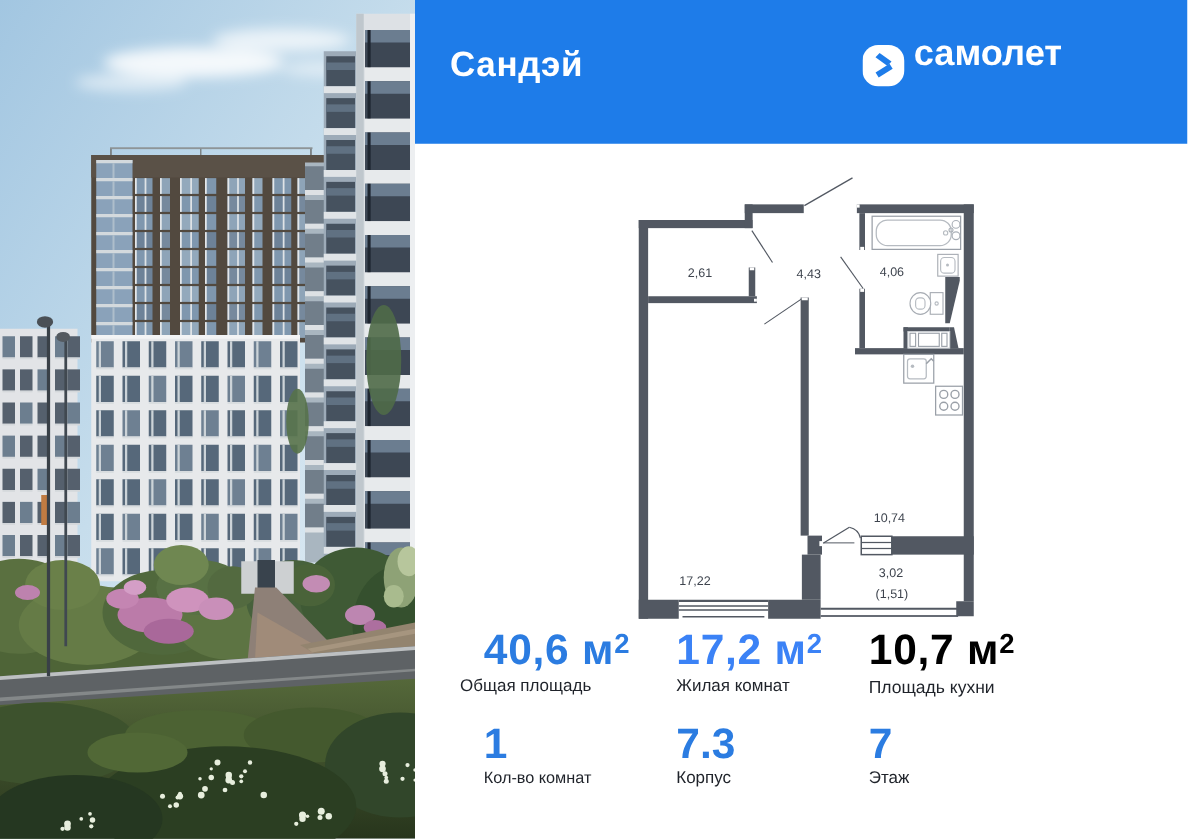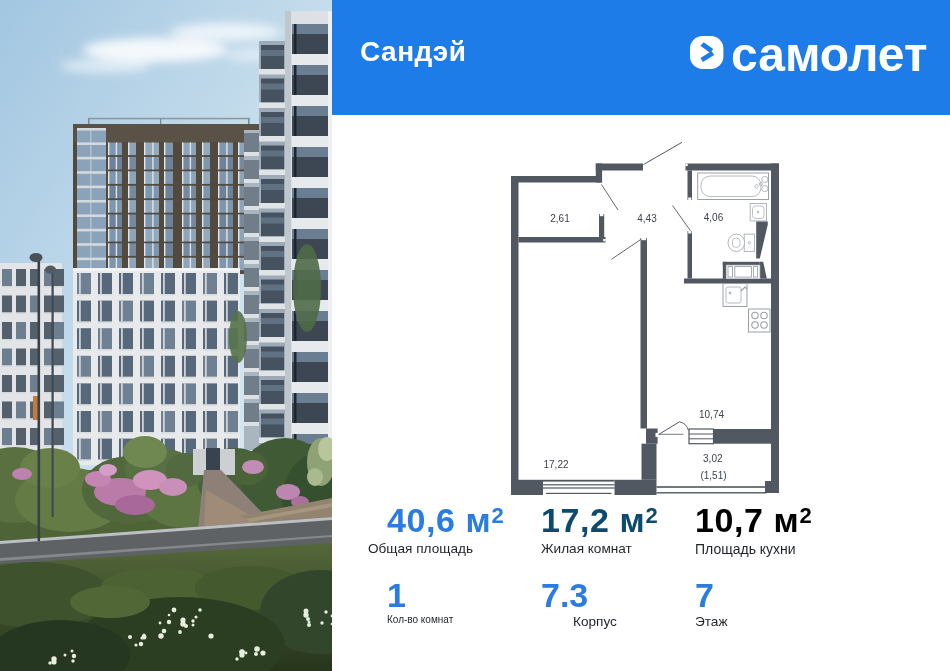--- a/index.html
+++ b/index.html
@@ -756,21 +756,21 @@
 <div class="abs" style="left:360px;top:36px;color:#fff;font-size:28px;font-weight:bold;letter-spacing:0.5px;">Сандэй</div>
 
 <svg class="abs" style="left:689.5px;top:36px" width="34" height="34" viewBox="0 0 34 34">
   <rect x="0" y="0" width="33.4" height="33" rx="12.5" fill="#ffffff"></rect>
   <g fill="#1e7ce9">
     <polygon points="13.7,6.3 23.2,13.1 20.0,16.7 10.4,9.8"></polygon>
     <polygon points="21.65,15.0 24.15,19.0 12.95,26.0 10.45,22.0"></polygon>
   </g>
 </svg>
 
-<div class="abs" style="left:731px;top:27px;color:#fff;font-size:48px;font-weight:bold;">самолет</div>
+<div class="abs" style="left:731px;top:27px;color:#fff;font-size:29px;font-weight:bold;">самолет</div>
 
 <svg class="abs" style="left:0;top:0" width="950" height="671" viewBox="0 0 950 671" font-family="Liberation Sans, sans-serif">
 <g id="plan">
 
   <g>
         <rect x="511" y="176" width="7.5" height="319" fill="#525862"></rect>
       </g>
 
   <g>
         <rect x="511" y="176" width="91" height="6.5" fill="#525862"></rect>
@@ -970,31 +970,31 @@
         <text x="712.8" y="461.5" font-size="10" fill="#3e444e" text-anchor="middle">3,02</text>
      <text x="713.5" y="478.5" font-size="10" fill="#3e444e" text-anchor="middle">(1,51)</text>
       </g>
 </g>
 </svg>
 
 <div class="abs" style="left:387px;top:501px;color:#2b7ce1;font-size:34px;font-weight:bold;letter-spacing:0.6px;">40,6 м<span style="font-size:22px;vertical-align:9px;">2</span></div>
 
 <div class="abs" style="left:368px;top:540.5px;color:#1f232a;font-size:13.6px;">Общая площадь</div>
 
-<div class="abs" style="left:541px;top:501px;color:#0c4a6e;font-size:34px;font-weight:bold;letter-spacing:0.6px;">17,2 м<span style="font-size:22px;vertical-align:9px;">2</span></div>
+<div class="abs" style="left:541px;top:501px;color:#3b82f6;font-size:34px;font-weight:bold;letter-spacing:0.6px;">17,2 м<span style="font-size:22px;vertical-align:9px;">2</span></div>
 
 <div class="abs" style="left:541px;top:540.5px;color:#1f232a;font-size:13.6px;">Жилая комнат</div>
 
 <div class="abs" style="left:695px;top:501px;color:#000000;font-size:34px;font-weight:bold;letter-spacing:0.6px;">10,7 м<span style="font-size:22px;vertical-align:9px;">2</span></div>
 
 <div class="abs" style="left:695px;top:540.5px;color:#1f232a;font-size:14px;">Площадь кухни</div>
 
 <div class="abs" style="left:387px;top:576px;color:#2b7ce1;font-size:34px;font-weight:bold;">1</div>
 
-<div class="abs" style="left:387px;top:614px;color:#1f232a;font-size:10px;">Кол-во комнат</div>
+<div class="abs" style="left:387px;top:614px;color:#1f232a;font-size:13px;">Кол-во комнат</div>
 
 <div class="abs" style="left:541px;top:576px;color:#2b7ce1;font-size:34px;font-weight:bold;">7.3</div>
 
-<div class="abs" style="left:541px;top:614px;color:#1f232a;font-size:13.6px;margin-left:32px;">Корпус</div>
+<div class="abs" style="left:541px;top:614px;color:#1f232a;font-size:13.6px;">Корпус</div>
 
 <div class="abs" style="left:695px;top:576px;color:#2b7ce1;font-size:34px;font-weight:bold;">7</div>
 
 <div class="abs" style="left:695px;top:614px;color:#1f232a;font-size:13.6px;">Этаж</div>
 
 </body></html>

